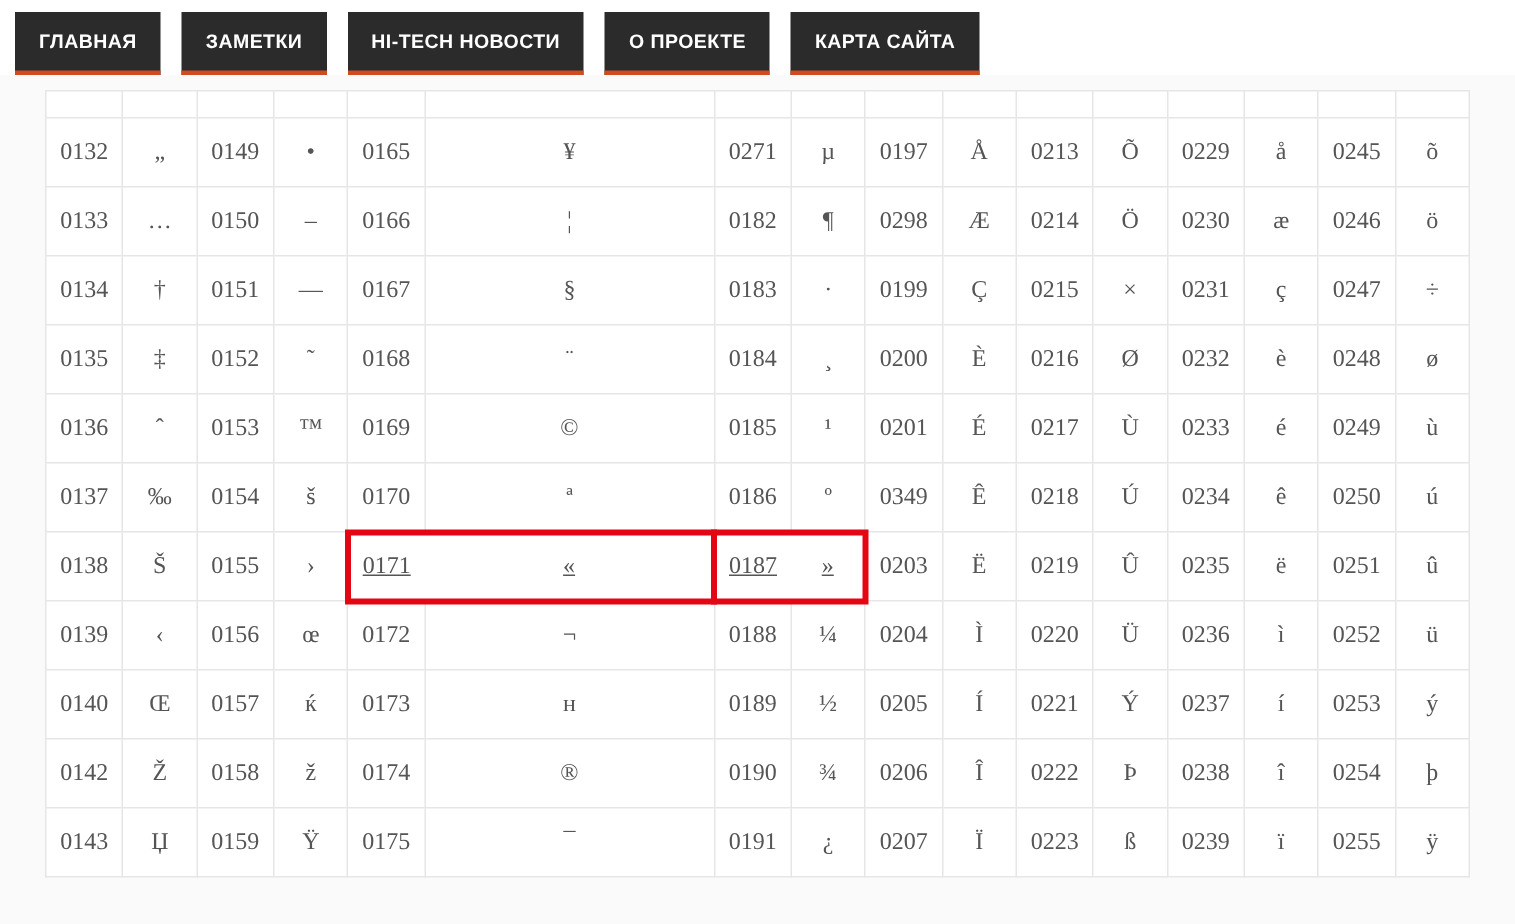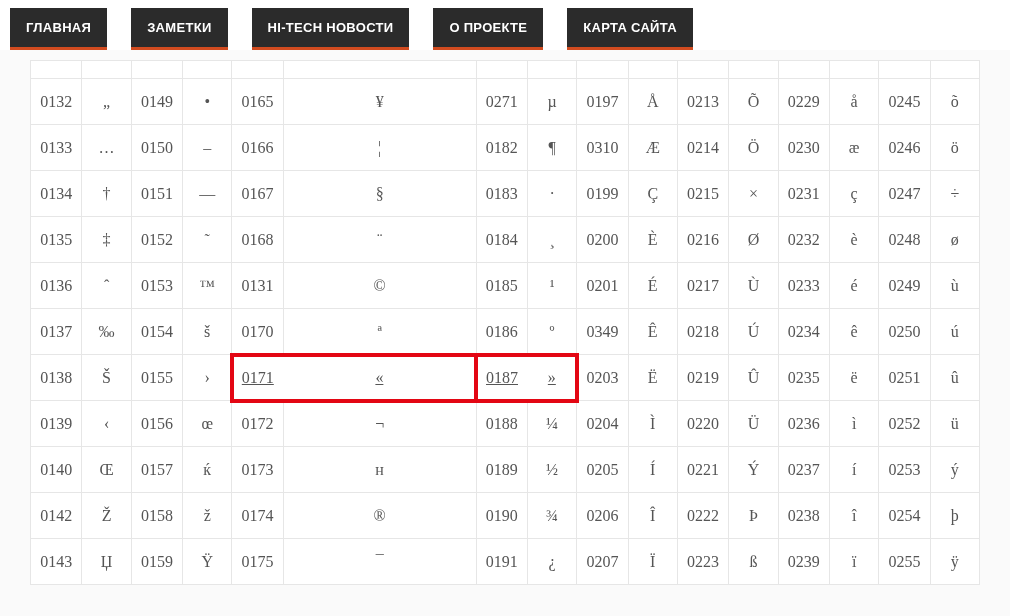--- a/index.html
+++ b/index.html
@@ -4,21 +4,21 @@
 <style>
   * { box-sizing: border-box; margin: 0; padding: 0; }
   body {
     font-family: Georgia, 'Times New Roman', serif;
     background: #fafafa;
     color: #555;
     font-size: 15px;
   }
   .nav {
     display: flex;
-    gap: 24px;
+    gap: 14px;
     padding: 8px 10px 0 10px;
     background: #fff;
   }
   .nav-item {
     background: #2b2b2b;
     color: #fff;
     font-family: Arial, Helvetica, sans-serif;
     font-size: 13px;
     font-weight: 600;
     padding: 12px 16px;
@@ -108,21 +108,21 @@
         </tr>
         <tr>
           <td class="col-code">0133</td>
           <td class="col-char">…</td>
           <td class="col-code">0150</td>
           <td class="col-char">–</td>
           <td class="col-code">0166</td>
           <td class="col-char-wide">¦</td>
           <td class="col-code">0182</td>
           <td class="col-char">¶</td>
-          <td class="col-code">0310</td>
+          <td class="col-code">0298</td>
           <td class="col-char">Æ</td>
           <td class="col-code">0214</td>
           <td class="col-char">Ö</td>
           <td class="col-code">0230</td>
           <td class="col-char">æ</td>
           <td class="col-code">0246</td>
           <td class="col-char">ö</td>
         </tr>
         <tr>
           <td class="col-code">0134</td>
@@ -158,21 +158,21 @@
           <td class="col-code">0232</td>
           <td class="col-char">è</td>
           <td class="col-code">0248</td>
           <td class="col-char">ø</td>
         </tr>
         <tr>
           <td class="col-code">0136</td>
           <td class="col-char">ˆ</td>
           <td class="col-code">0153</td>
           <td class="col-char">™</td>
-          <td class="col-code">0131</td>
+          <td class="col-code">0169</td>
           <td class="col-char-wide">©</td>
           <td class="col-code">0185</td>
           <td class="col-char">¹</td>
           <td class="col-code">0201</td>
           <td class="col-char">É</td>
           <td class="col-code">0217</td>
           <td class="col-char">Ù</td>
           <td class="col-code">0233</td>
           <td class="col-char">é</td>
           <td class="col-code">0249</td>

